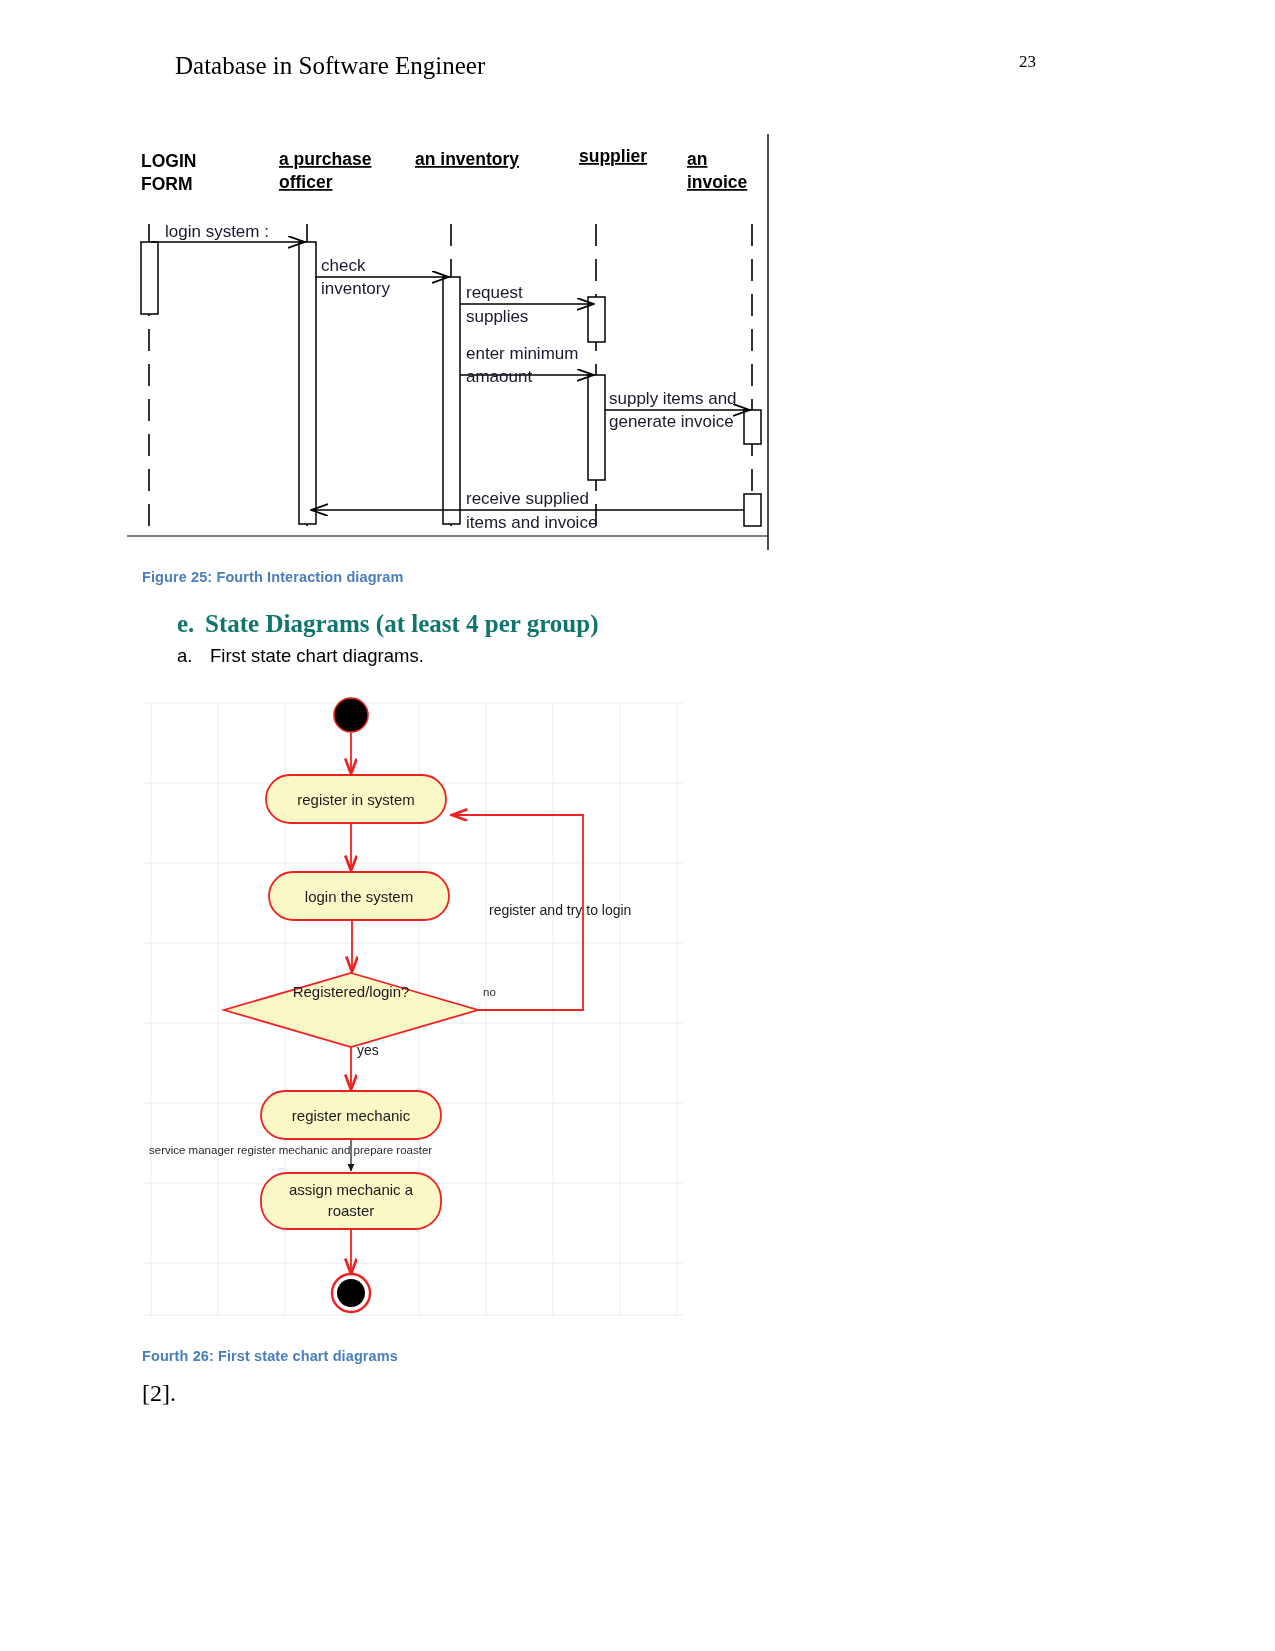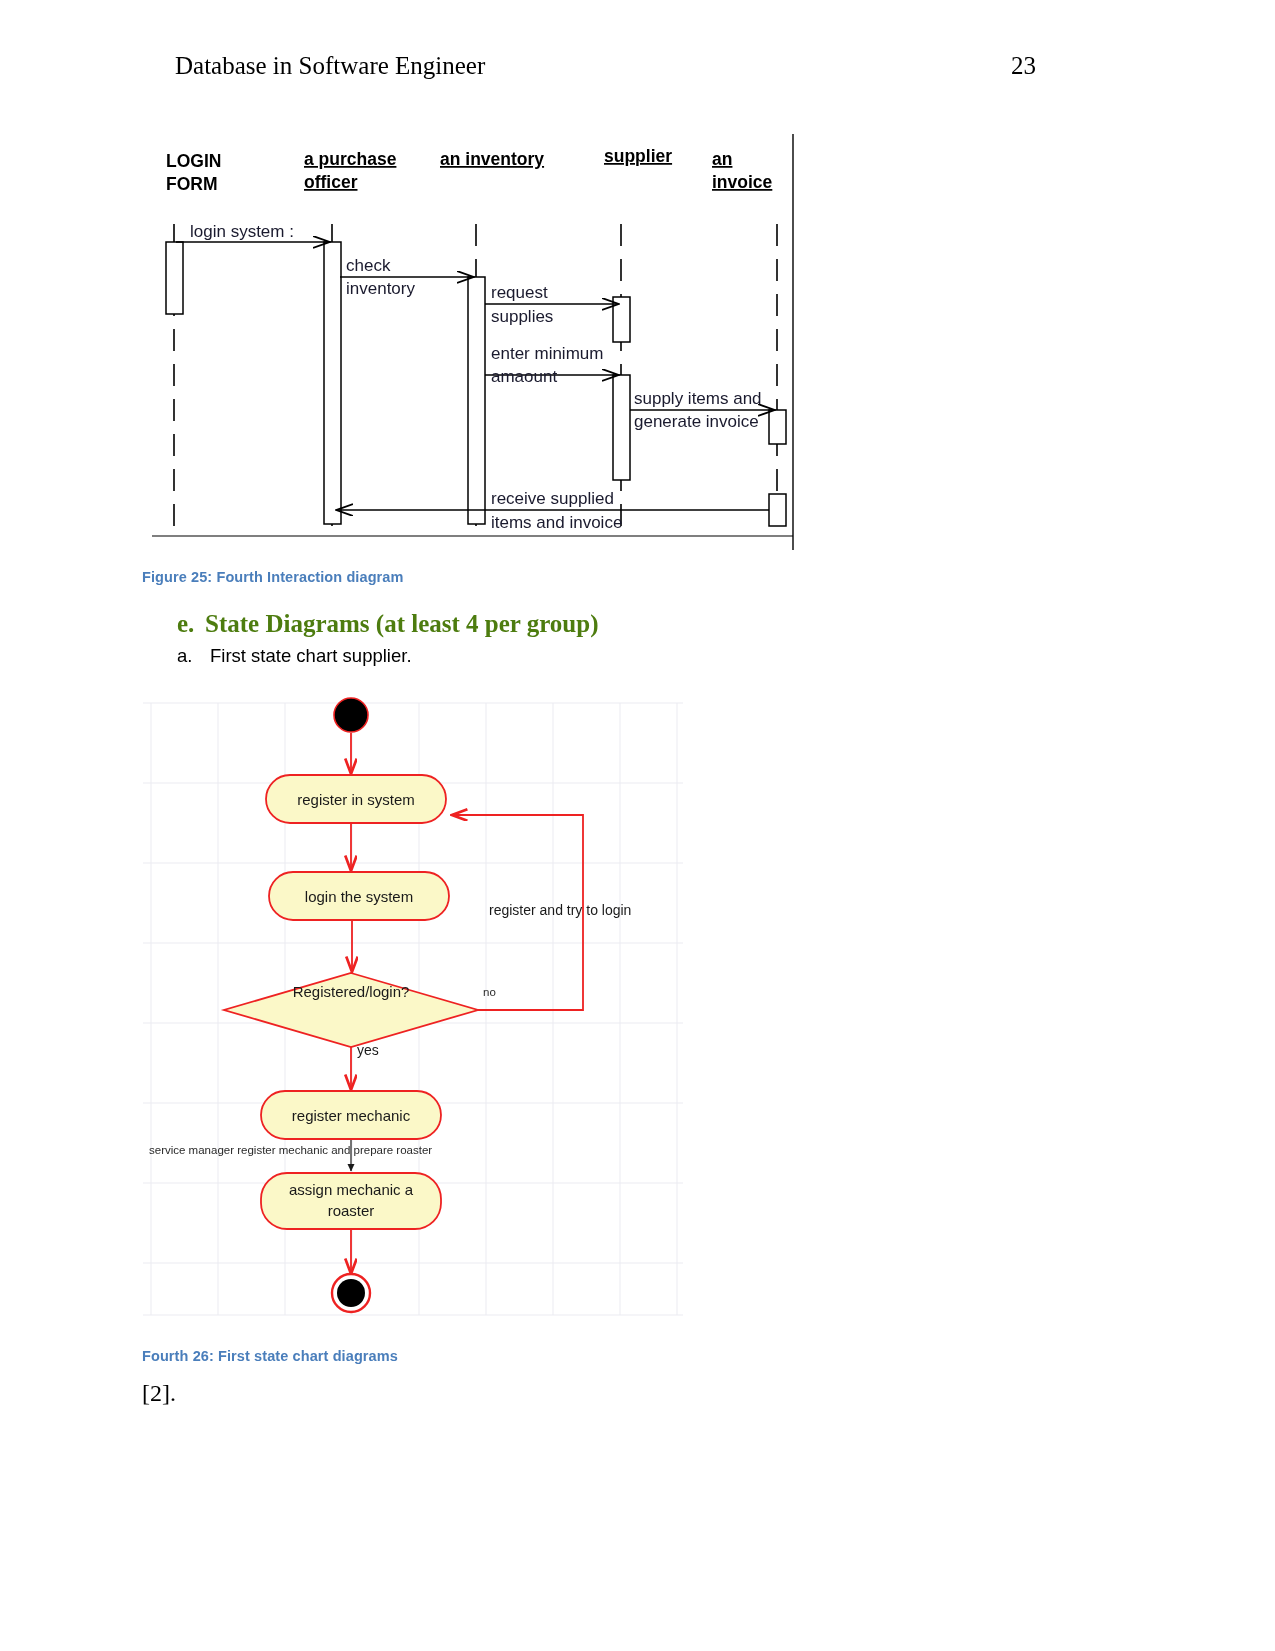--- a/index.html
+++ b/index.html
@@ -30,28 +30,28 @@
     font-family: "Liberation Serif", serif;
     font-size: 25px;
     color: #000000;
     white-space: nowrap;
   }
   .header-pageno {
     position: absolute;
     right: 172px;
     top: 0;
     font-family: "Liberation Serif", serif;
-    font-size: 25px;
+    font-size: 17px;
     color: #000000;
   }
 
   
   .seq-figure {
     position: absolute;
-    left: 152px;
+    left: 127px;
     top: 132px;
     width: 645px;
     height: 420px;
   }
   .seq-svg { display: block; }
 
   
   .fig-caption {
     position: absolute;
     font-family: "Liberation Sans", sans-serif;
@@ -67,21 +67,21 @@
 
   
   .heading-e {
     position: absolute;
     left: 177px;
     top: 610px;
     width: 700px;
     font-family: "Liberation Serif", serif;
     font-size: 25px;
     font-weight: bold;
-    color: #4d7c0f;
+    color: #0f766e;
     white-space: nowrap;
   }
   .heading-e .marker { display: inline-block; width: 28px; }
   .subitem-a {
     position: absolute;
     left: 177px;
     top: 645px;
     width: 700px;
     font-family: "Liberation Sans", sans-serif;
     font-size: 18.5px;
@@ -212,21 +212,21 @@
     <text class="seq-label" x="339" y="396">items and invoice</text>
   </svg>
 </div>
 
 <div class="fig-caption" id="caption-25">Figure 25: Fourth Interaction diagram</div>
 
 <div class="heading-e">
   <span class="marker">e.</span><span>State Diagrams (at least 4 per group)</span>
 </div>
 <div class="subitem-a">
-  <span class="marker">a.</span><span>First state chart supplier.</span>
+  <span class="marker">a.</span><span>First state chart diagrams.</span>
 </div>
 
 <div class="state-figure">
   <svg class="state-svg" width="540" height="645" viewBox="0 0 540 645" xmlns="http://www.w3.org/2000/svg">
     <defs>
       <marker id="redArrow" markerWidth="10" markerHeight="10" refX="8.5" refY="3.6" orient="auto">
         <path d="M0.5,0.4 L9,3.6 L0.5,6.8" fill="none" stroke="#ee2222" stroke-width="1.5"></path>
       </marker>
       <marker id="blackArrowSmall" markerWidth="8" markerHeight="8" refX="6" refY="3" orient="auto">
         <path d="M0,0 L6.5,3 L0,6 Z" fill="#1a1a1a"></path>

